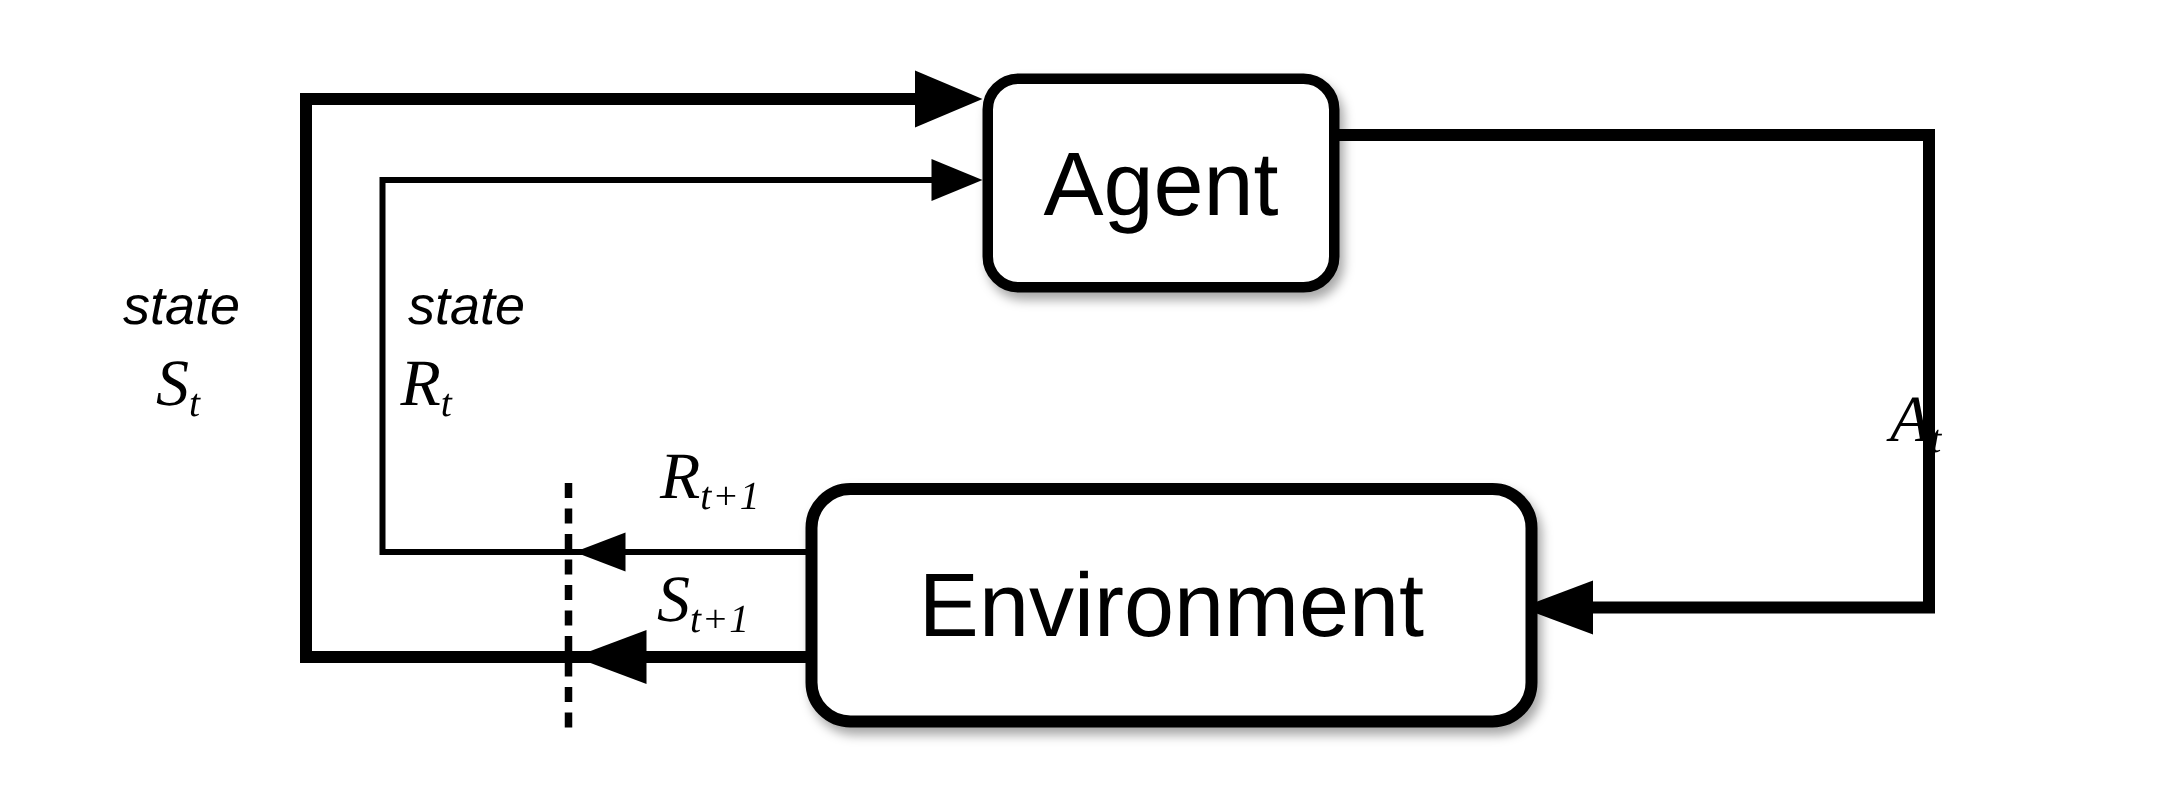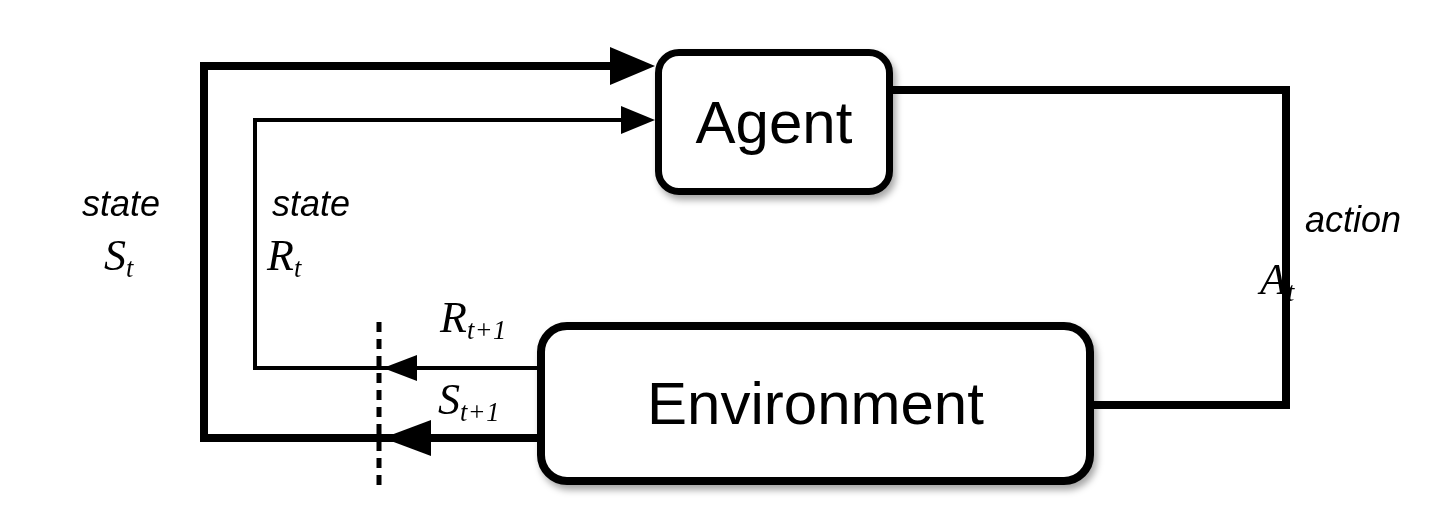--- a/index.html
+++ b/index.html
@@ -36,21 +36,21 @@
   .node-box.agent {
     left: 655px;
     top: 14px;
     width: 238px;
     height: 146px;
     margin-top: 35px;
   }
   .node-box.environment {
     left: 537px;
     top: 322px;
-    width: 557px;
+    width: 488px;
     height: 163px;
     border-width: 8px;
     border-radius: 30px;
   }
   .node-label {
     font-size: 60px;
     color: #000000;
     letter-spacing: 0px;
     white-space: nowrap;
   }
@@ -118,21 +118,20 @@
   <div class="word-label" id="state-word">state</div>
   <div class="math-label math-big" id="state-math">
     <span>S</span><span class="sub">t</span>
   </div>
 
   <div class="word-label" id="reward-word">state</div>
   <div class="math-label math-big" id="reward-math">
     <span>R</span><span class="sub">t</span>
   </div>
 
-  <div class="word-label" id="action-word">action</div>
   <div class="math-label math-big" id="action-math">
     <span>A</span><span class="sub">t</span>
   </div>
 
   <div class="math-label math-mid" id="next-reward-math">
     <span>R</span><span class="sub">t+1</span>
   </div>
   <div class="math-label math-mid" id="next-state-math">
     <span>S</span><span class="sub">t+1</span>
   </div>

